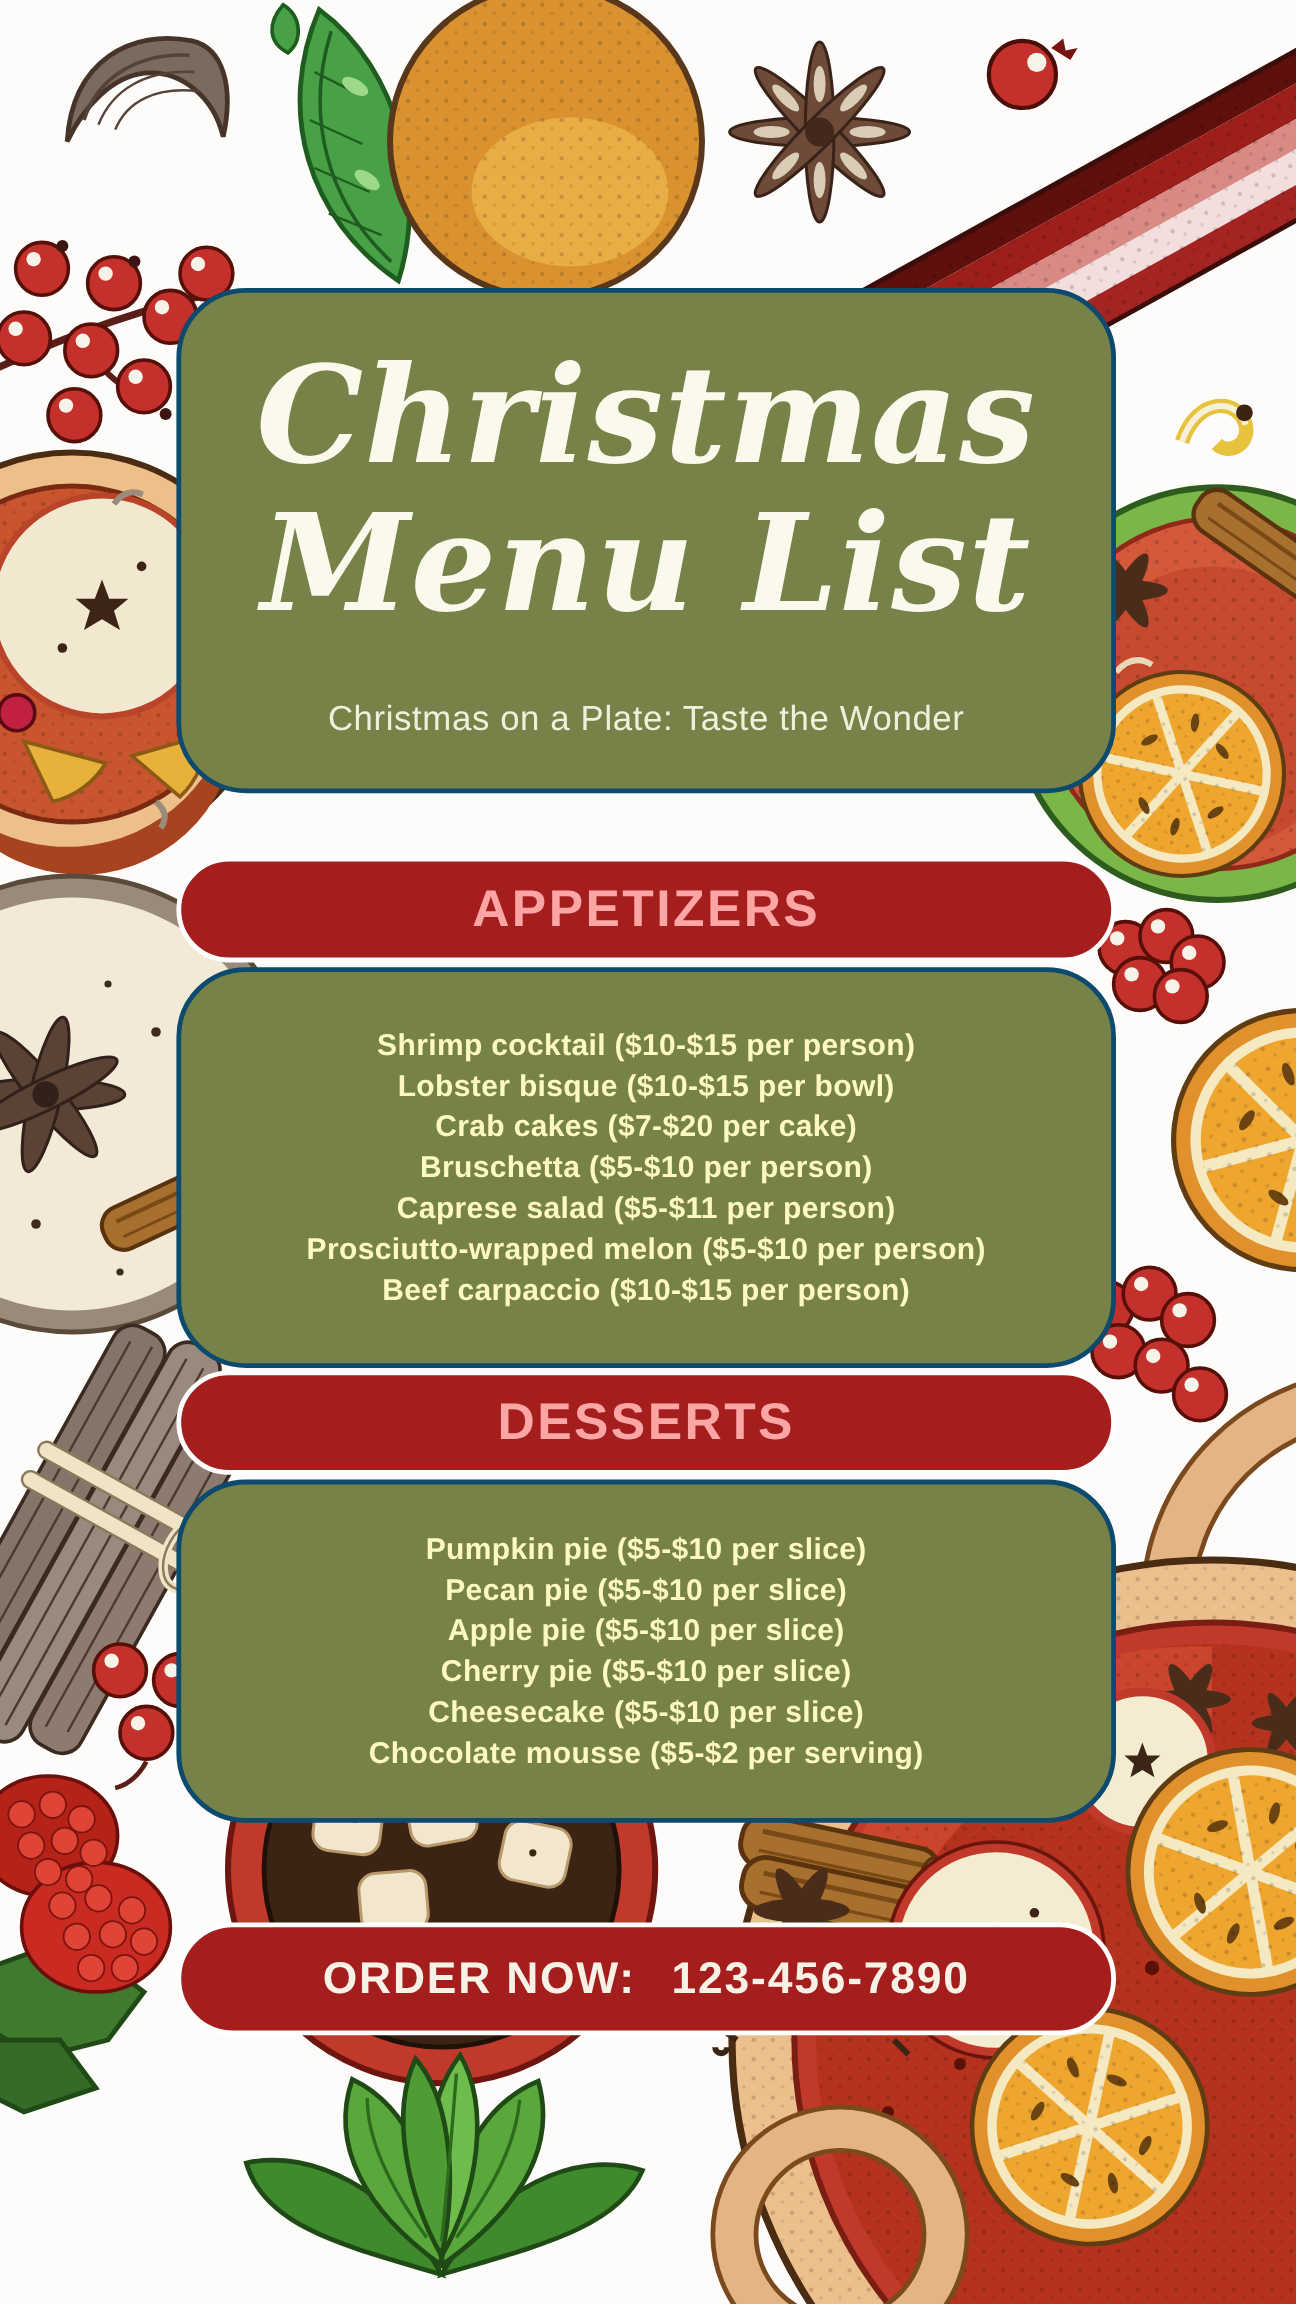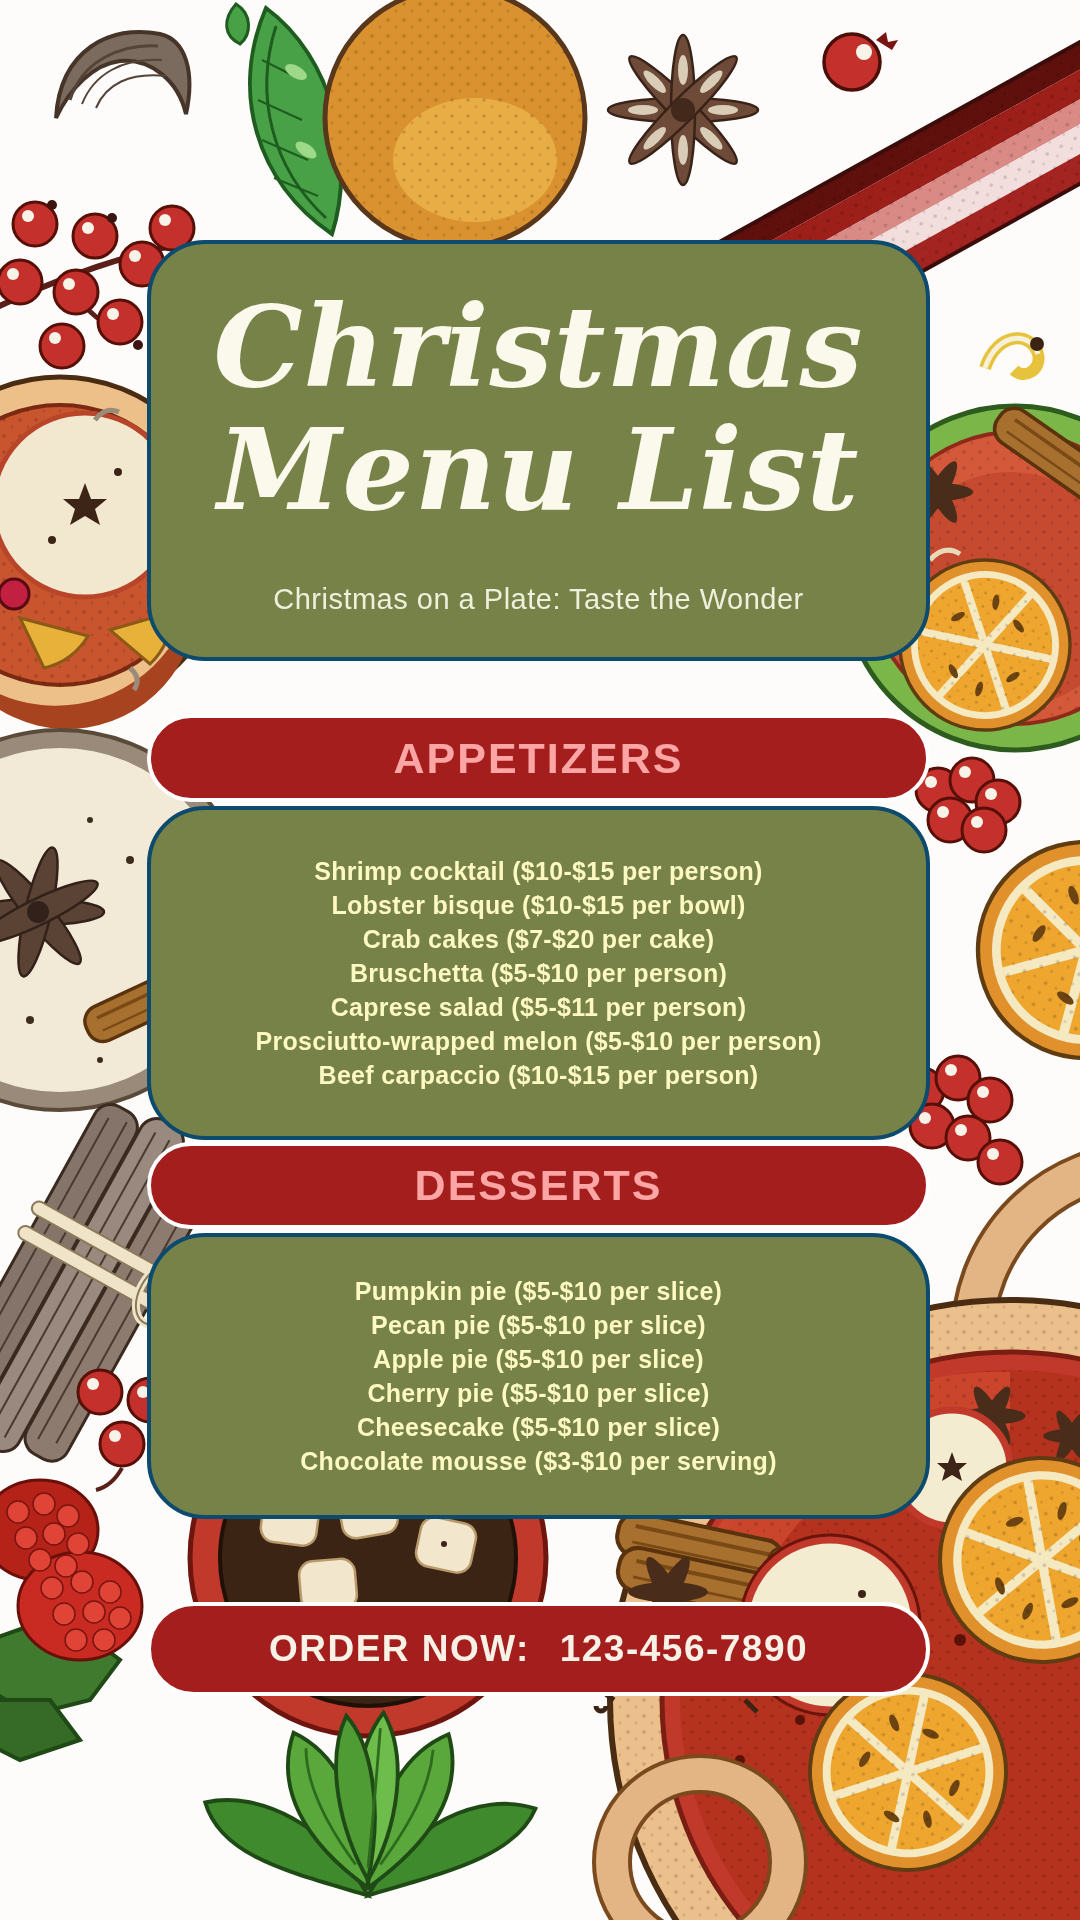--- a/index.html
+++ b/index.html
@@ -419,21 +419,21 @@
 
   <div class="banner" id="desserts-banner">
     <span class="banner-text">DESSERTS</span>
   </div>
   <div class="card" id="desserts-card">
     <div class="menu-item">Pumpkin pie ($5-$10 per slice)</div>
     <div class="menu-item">Pecan pie ($5-$10 per slice)</div>
     <div class="menu-item">Apple pie ($5-$10 per slice)</div>
     <div class="menu-item">Cherry pie ($5-$10 per slice)</div>
     <div class="menu-item">Cheesecake ($5-$10 per slice)</div>
-    <div class="menu-item">Chocolate mousse ($3-$10 per serving)</div>
+    <div class="menu-item">Chocolate mousse ($5-$2 per serving)</div>
   </div>
 
   <div class="banner" id="order-banner">
     <span class="order-text">
       <span>ORDER NOW:</span>
       <span class="phone">123-456-7890</span>
     </span>
   </div>
 
 </div>

